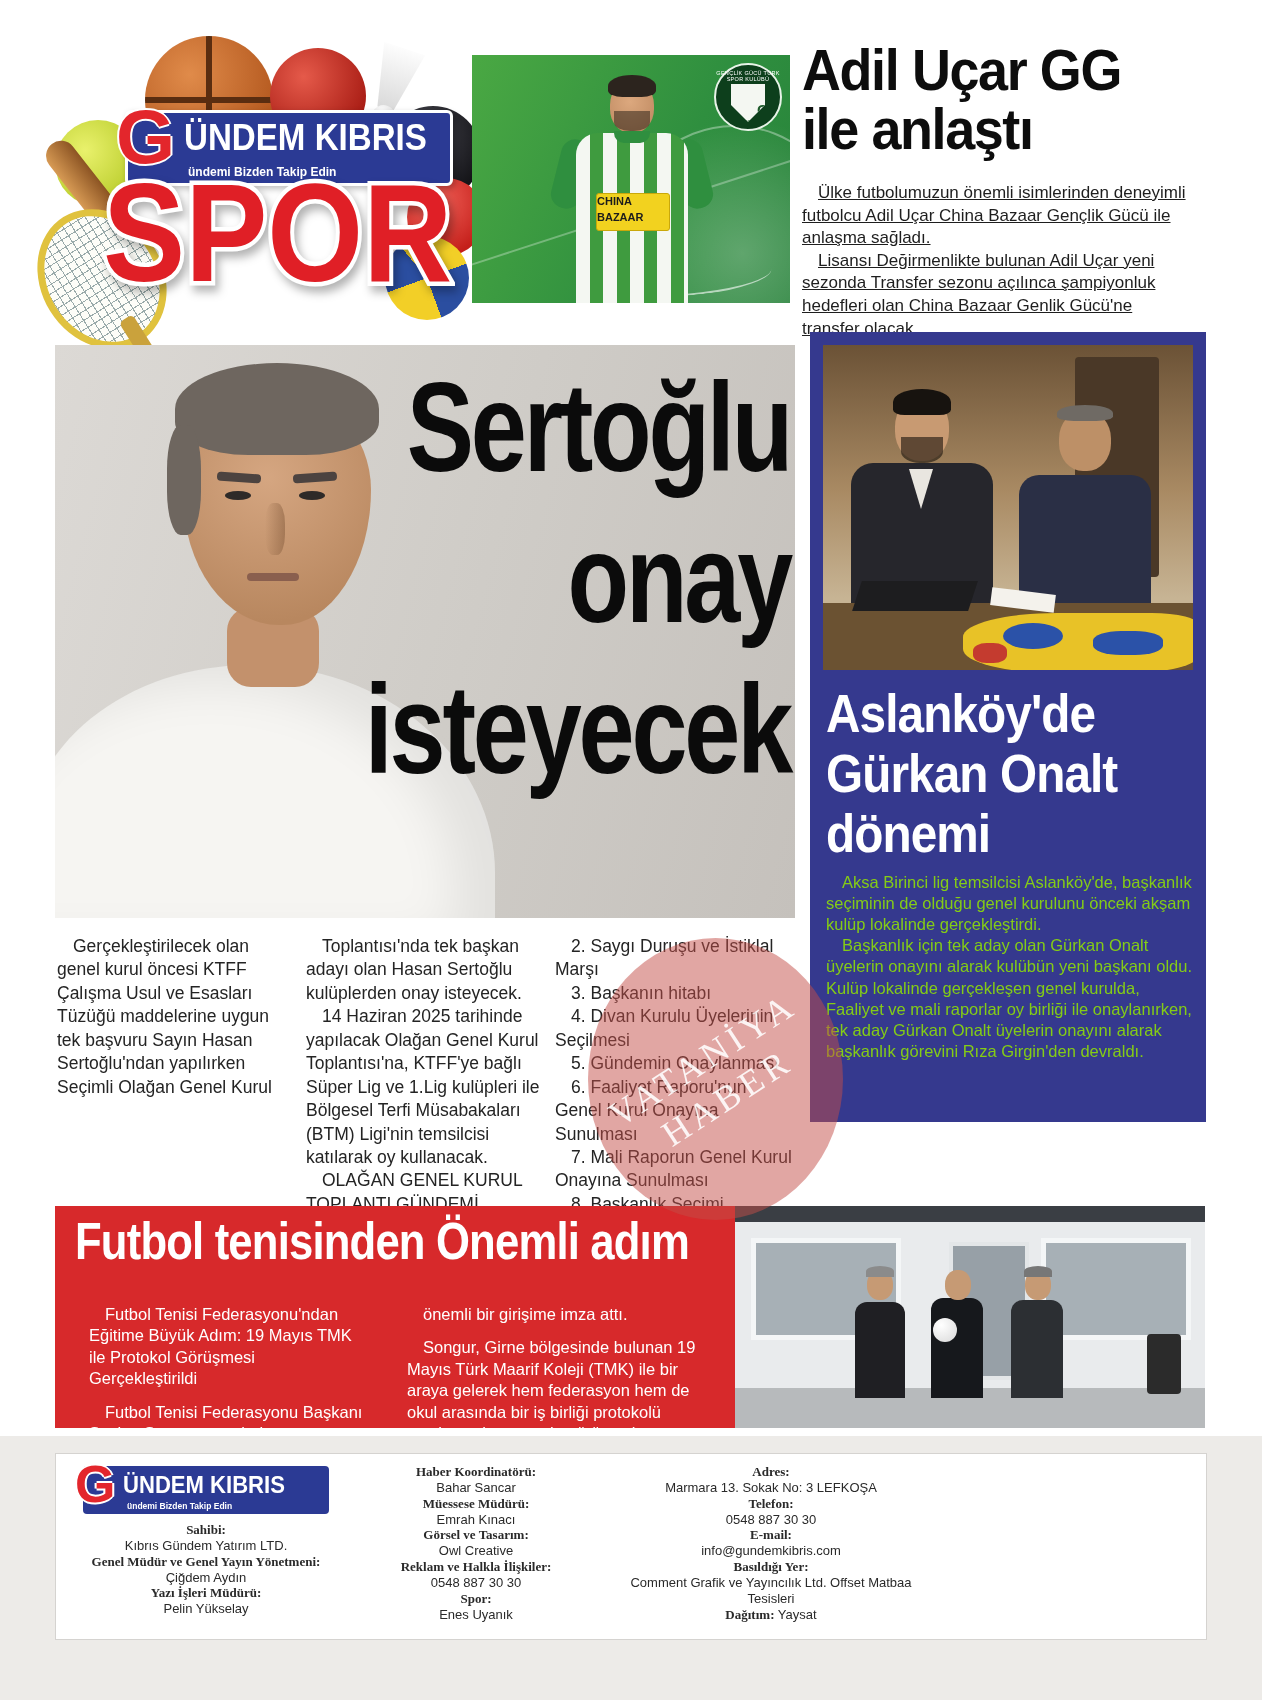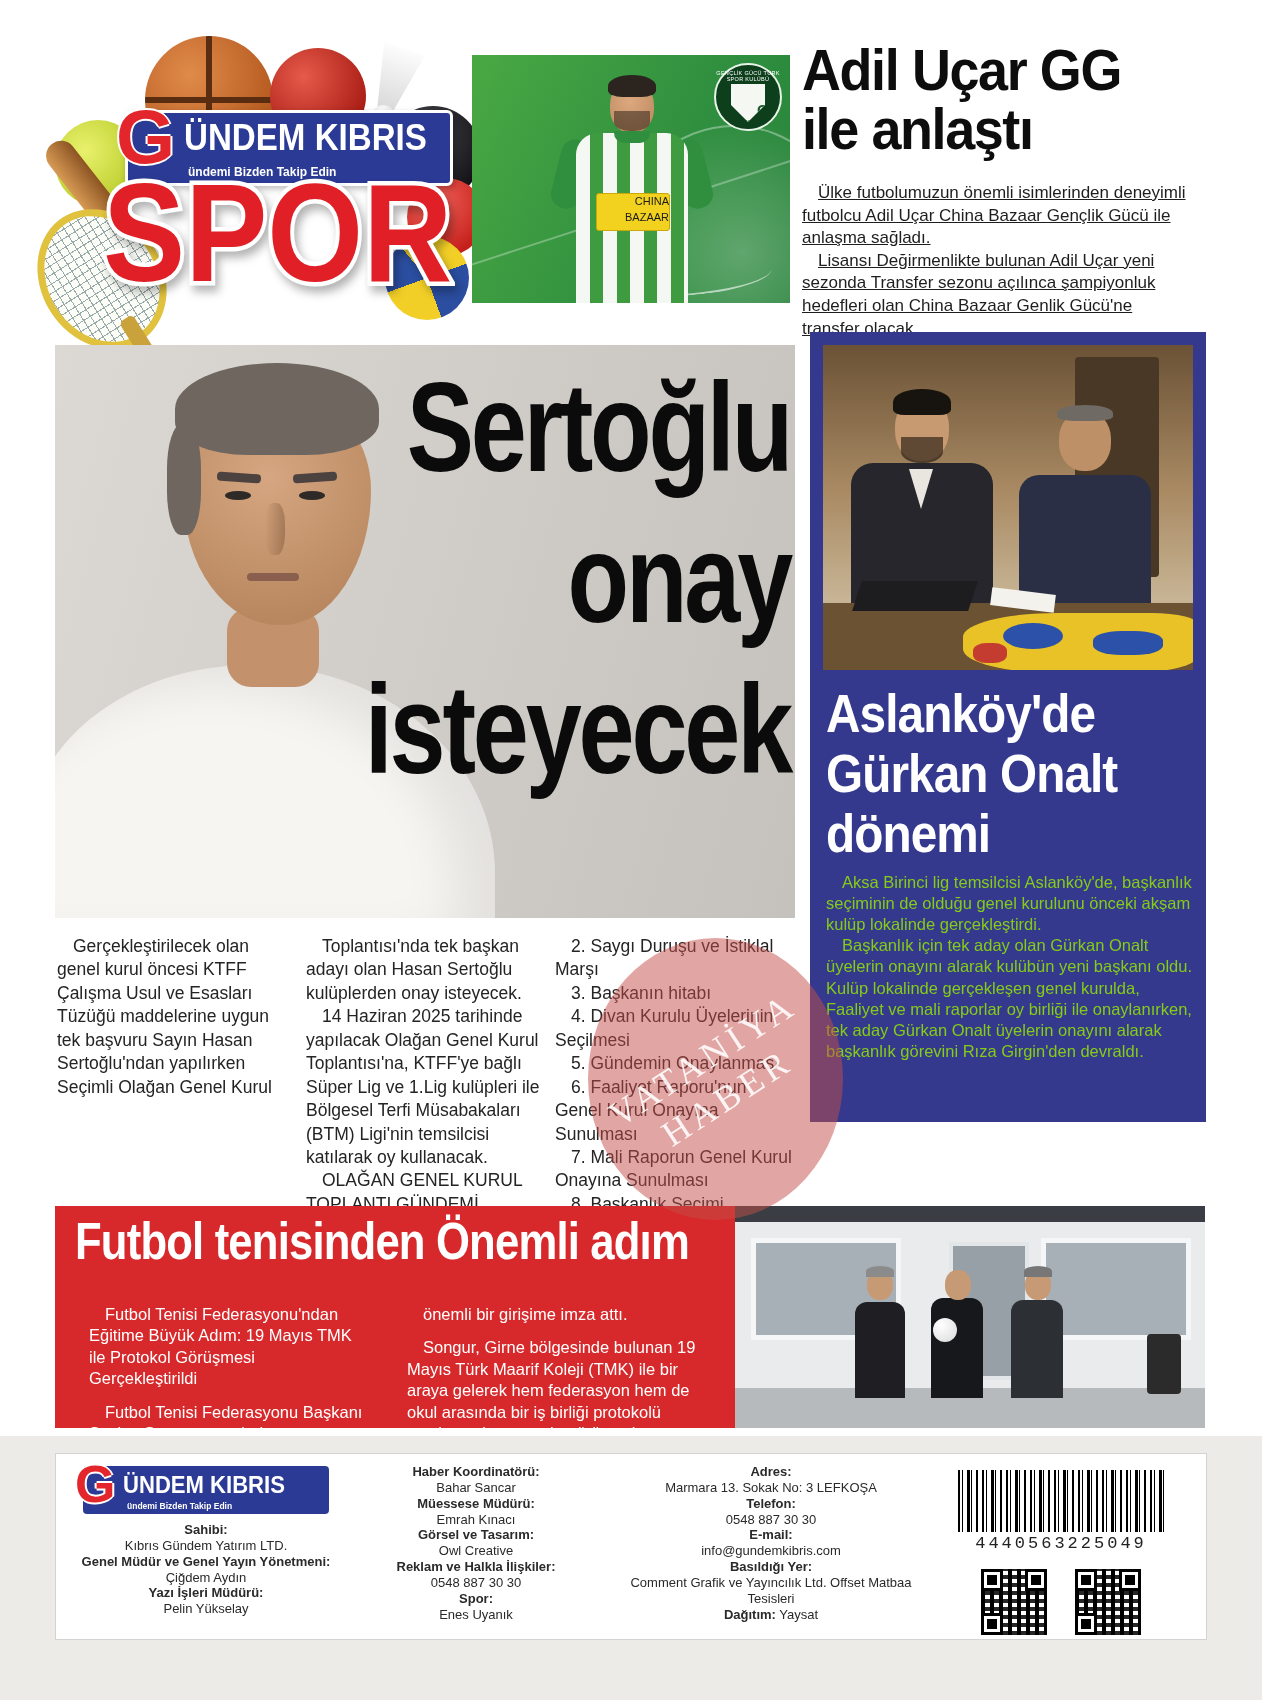--- a/index.html
+++ b/index.html
@@ -57,21 +57,21 @@
   .crest-year{font-size:7px;font-weight:700;color:#1c5a2a;}
   .player-head{position:absolute;left:138px;top:26px;width:44px;height:52px;border-radius:46%;background:radial-gradient(circle at 45% 40%,#dca87e,#b9845c);z-index:1;}
   .player-hair{position:absolute;left:136px;top:20px;width:48px;height:22px;border-radius:50% 50% 30% 30%;background:#2c241e;z-index:2;}
   .player-beard{position:absolute;left:142px;top:56px;width:36px;height:20px;border-radius:0 0 45% 45%;background:rgba(50,38,28,.55);z-index:2;}
   .player-jersey{position:absolute;left:104px;top:78px;width:112px;height:170px;border-radius:22px 22px 0 0;z-index:1;
     background:repeating-linear-gradient(90deg,#f4f7f2 0 14px,#3f9b3f 14px 27px);}
   .player-sleeve-l{position:absolute;left:84px;top:84px;width:30px;height:70px;border-radius:14px;background:#2f8f3f;transform:rotate(14deg);}
   .player-sleeve-r{position:absolute;left:206px;top:84px;width:30px;height:70px;border-radius:14px;background:#2f8f3f;transform:rotate(-14deg);}
   .player-collar{position:absolute;left:142px;top:76px;width:36px;height:12px;background:#2f8f3f;border-radius:0 0 10px 10px;z-index:2;}
   .sponsor{position:absolute;left:124px;top:138px;width:72px;height:36px;background:#f2d21f;border-radius:3px;z-index:3;
-    text-align:right;font-weight:400;color:#1c1c1c;font-size:11px;line-height:1.45;border:1px solid #caa80a;}
+    text-align:left;font-weight:700;color:#1c1c1c;font-size:11px;line-height:1.45;border:1px solid #caa80a;}
   .signature{position:absolute;right:18px;bottom:10px;width:120px;height:28px;border-bottom:2px solid rgba(255,255,255,.75);
     border-radius:0 0 60% 20%;transform:rotate(-6deg);opacity:.8;}
 
   
   .top-headline{left:802px;top:40px;width:430px;font-size:58px;line-height:1.02;font-weight:900;color:#0d0d0d;
     letter-spacing:-1.5px;transform:scaleX(.93);transform-origin:0 0;}
   .top-body{left:802px;top:182px;width:392px;font-size:17px;line-height:1.33;color:#1e1e1e;}
   .top-body p{margin:0;text-indent:16px;text-decoration:underline;}
 
   
@@ -148,21 +148,21 @@
   .rp-head{position:absolute;width:26px;height:30px;background:#c69a74;border-radius:46%;top:64px;}
   .rp-h1{left:132px;} .rp-h2{left:210px;} .rp-h3{left:290px;}
   .rp-hair1{position:absolute;left:131px;top:60px;width:28px;height:11px;background:#8b8b8b;border-radius:50% 50% 0 0;}
   .rp-hair3{position:absolute;left:289px;top:60px;width:28px;height:11px;background:#777;border-radius:50% 50% 0 0;}
   .rp-ball{position:absolute;left:198px;top:112px;width:24px;height:24px;border-radius:50%;background:radial-gradient(circle at 35% 30%,#fff,#d9d9d9);}
   .rp-chair{position:absolute;left:412px;top:128px;width:34px;height:60px;background:#2b2b2b;border-radius:4px;}
 
   
   .footer{left:55px;top:1453px;width:1150px;height:185px;background:#fff;border:1px solid #d5d3d0;z-index:2;}
   .f-col{position:absolute;top:10px;text-align:center;font-size:13px;line-height:1.22;color:#2a2a2a;}
-  .f-col .lbl{font-weight:900;}
+  .f-col .lbl{font-weight:900;font-family:Liberation Serif, serif;}
   .f1{left:0;width:300px;} .f2{left:270px;width:300px;} .f3{left:565px;width:300px;} .f4{left:870px;width:270px;}
   .f-logo{position:relative;width:246px;height:48px;background:#2b3a94;border-radius:4px;margin:2px auto 8px;}
   .f-logo .brand-g{left:-8px;top:-8px;font-size:52px;}
   .f-logo .brand-rest{left:40px;top:4px;font-size:24px;}
   .f-logo .brand-tag{left:44px;bottom:3px;font-size:8.5px;}
   .barcode{width:206px;height:62px;margin:6px auto 2px;background:repeating-linear-gradient(90deg,
      #000 0 2px,#fff 2px 4px,#000 4px 5px,#fff 5px 9px,#000 9px 12px,#fff 12px 13px,
      #000 13px 14px,#fff 14px 18px,#000 18px 20px,#fff 20px 24px);}
   .barcode-num{font-family:"Liberation Mono",monospace;font-size:17px;letter-spacing:3px;color:#222;}
   .qrs{margin-top:14px;display:flex;justify-content:center;gap:28px;}
@@ -374,31 +374,15 @@
       <div>0548 887 30 30</div>
       <div class="lbl">E-mail:</div>
       <div>info@gundemkibris.com</div>
       <div class="lbl">Basıldığı Yer:</div>
       <div>Comment Grafik ve Yayıncılık Ltd. Offset Matbaa Tesisleri</div>
       <div>
         <span class="lbl">Dağıtım:</span>
         <span>Yaysat</span>
       </div>
     </div>
-    <div class="f-col f4">
-      <div class="barcode"></div>
-      <div class="barcode-num">4440563225049</div>
-      <div class="qrs">
-        <div class="qr">
-          <i class="fp tl"></i>
-          <i class="fp tr"></i>
-          <i class="fp bl"></i>
-        </div>
-        <div class="qr">
-          <i class="fp tl"></i>
-          <i class="fp tr"></i>
-          <i class="fp bl"></i>
-        </div>
-      </div>
-    </div>
   </div>
 
 </div>
 
 </body></html>

